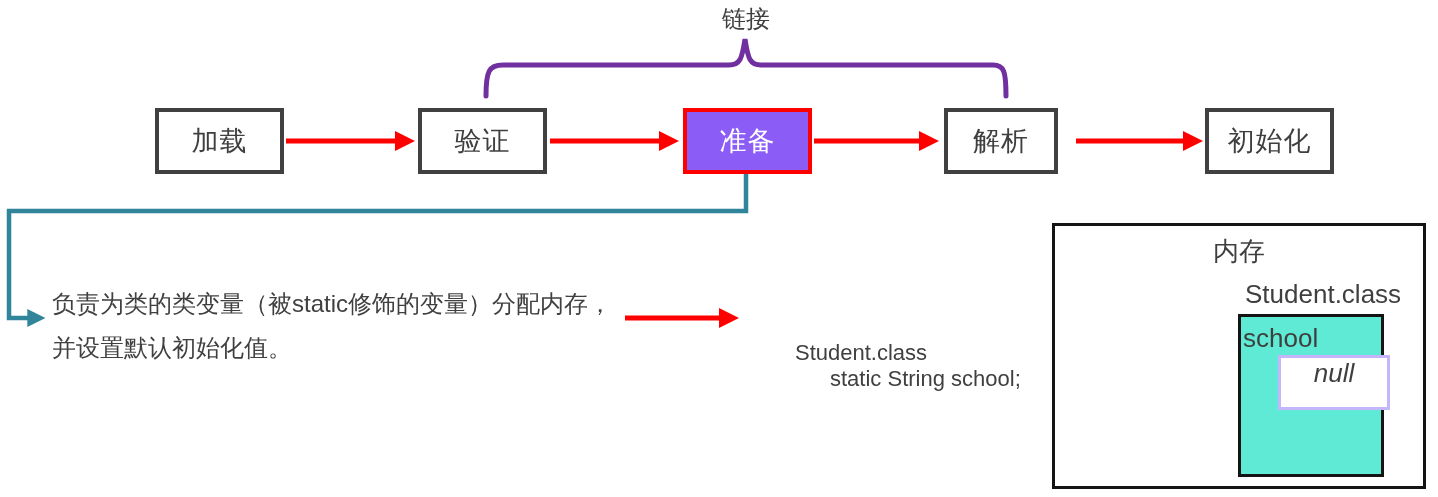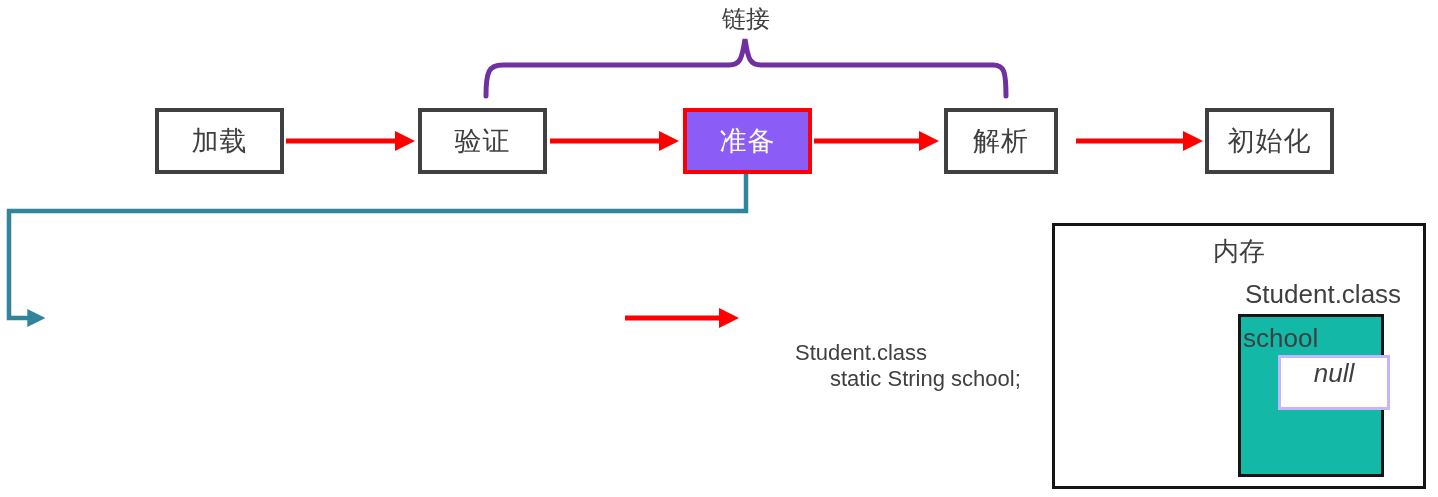--- a/index.html
+++ b/index.html
@@ -92,21 +92,21 @@
     font-size: 26px;
     color: #3f3f3f;
     white-space: nowrap;
   }
   .class-inner-box {
     position: absolute;
     left: 183px; top: 88px;
     width: 146px; height: 163px;
     box-sizing: border-box;
     border: 3px solid #141414;
-    background: #14b8a6;
+    background: #5eead4;
   }
   .field-name-label {
     position: absolute;
     left: 2px; top: 6px;
     font-size: 26px;
     color: #3f3f3f;
     white-space: nowrap;
   }
   .field-value-box {
     position: absolute;
@@ -161,20 +161,24 @@
   <div class="stage" id="stage-prepare">
     <span>准备</span>
   </div>
   <div class="stage" id="stage-resolve">
     <span>解析</span>
   </div>
   <div class="stage" id="stage-init">
     <span>初始化</span>
   </div>
 
+  <div class="prepare-note">
+    <div>负责为类的类变量（被static修饰的变量）分配内存，</div>
+    <div>并设置默认初始化值。</div>
+  </div>
 
   <div class="code-line" id="code-line-2">Student.class</div>
   <div class="code-line" id="code-line-3">static String school;</div>
 
   <div class="memory-box">
     <div class="memory-title">内存</div>
     <div class="memory-class-label">Student.class</div>
     <div class="class-inner-box">
       <div class="field-name-label">school</div>
       <div class="field-value-box">

